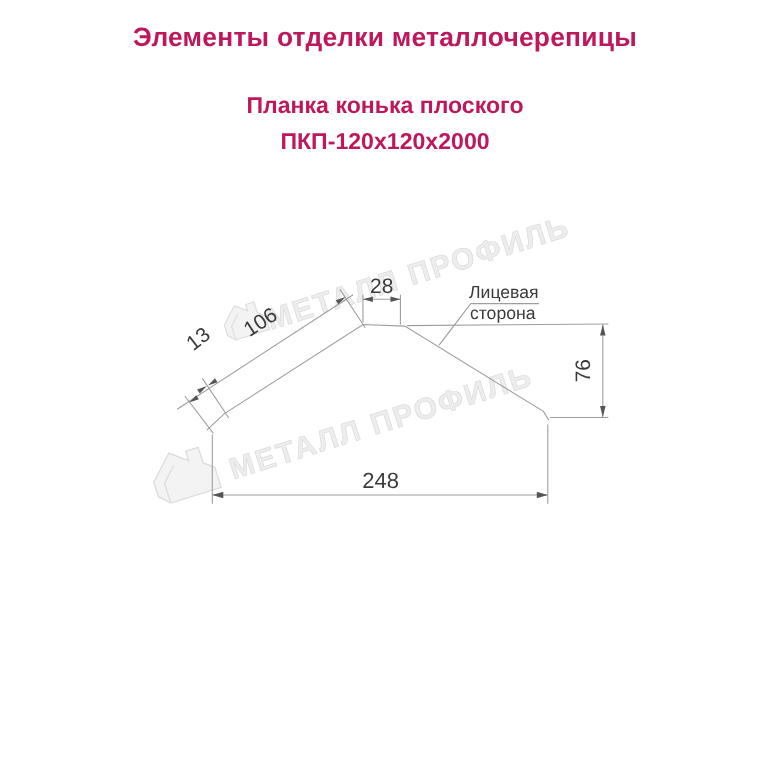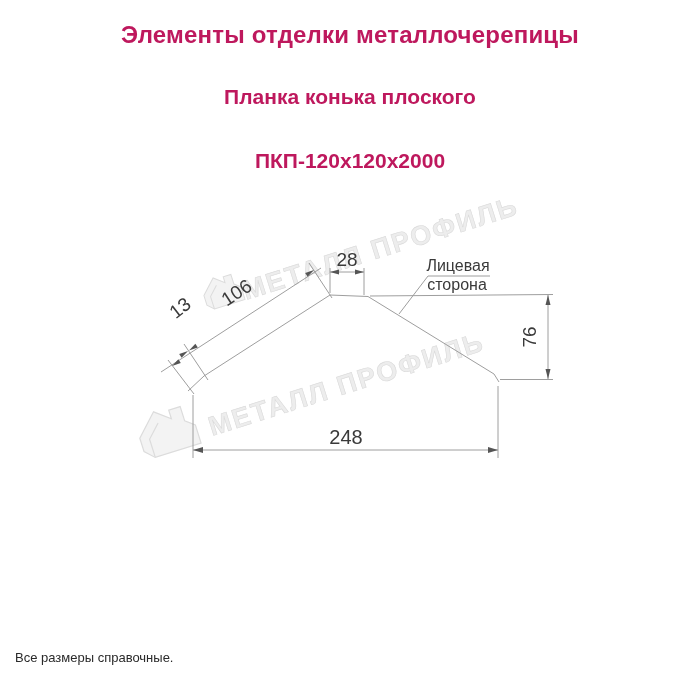--- a/index.html
+++ b/index.html
@@ -3,21 +3,21 @@
 <meta charset="utf-8">
 <style>
   html,body { margin:0; padding:0; }
   body {
     width:700px; height:700px; position:relative; overflow:hidden;
     background:#ffffff; font-family:"Liberation Sans", sans-serif;
   }
   .center-line { position:absolute; left:0; width:700px; text-align:center; color:#be185d; font-weight:bold; }
   #title    { top:21px;  font-size:24px; letter-spacing:0.2px; }
   #subtitle { top:85px;  font-size:21px; }
-  #code     { top:117px; font-size:21px;margin-top:32px; }
+  #code     { top:117px; font-size:21px; }
   #drawing  { position:absolute; left:0; top:0; width:700px; height:700px; }
   #footer   { position:absolute; left:15px; top:650px; font-size:13px; color:#2a2a2a; line-height:15px; }
   .dim-text { font-size:19px; fill:#3a3a3a; }
   .lbl-text { font-size:16px; fill:#3a3a3a; }
   .thin     { stroke:#9e9e9e; stroke-width:1; fill:none; }
   .arrow    { fill:#555; stroke:none; }
   .wm-text  { font-size:27px; font-weight:bold; letter-spacing:2px; fill:#ededed; stroke:#dadada; stroke-width:0.6px; }
 </style>
 </head>
 <body>
@@ -81,14 +81,13 @@
   </g>
 
   <g>
     <path class="thin" d="M490,276 L428,276 L399,314"></path>
     <text class="lbl-text" x="458" y="271" text-anchor="middle">Лицевая</text>
     <text class="lbl-text" x="457" y="290" text-anchor="middle">сторона</text>
   </g>
 </svg>
 
 <div id="footer">
-  <div>Все размеры справочные.</div>
 </div>
 
 </body></html>

